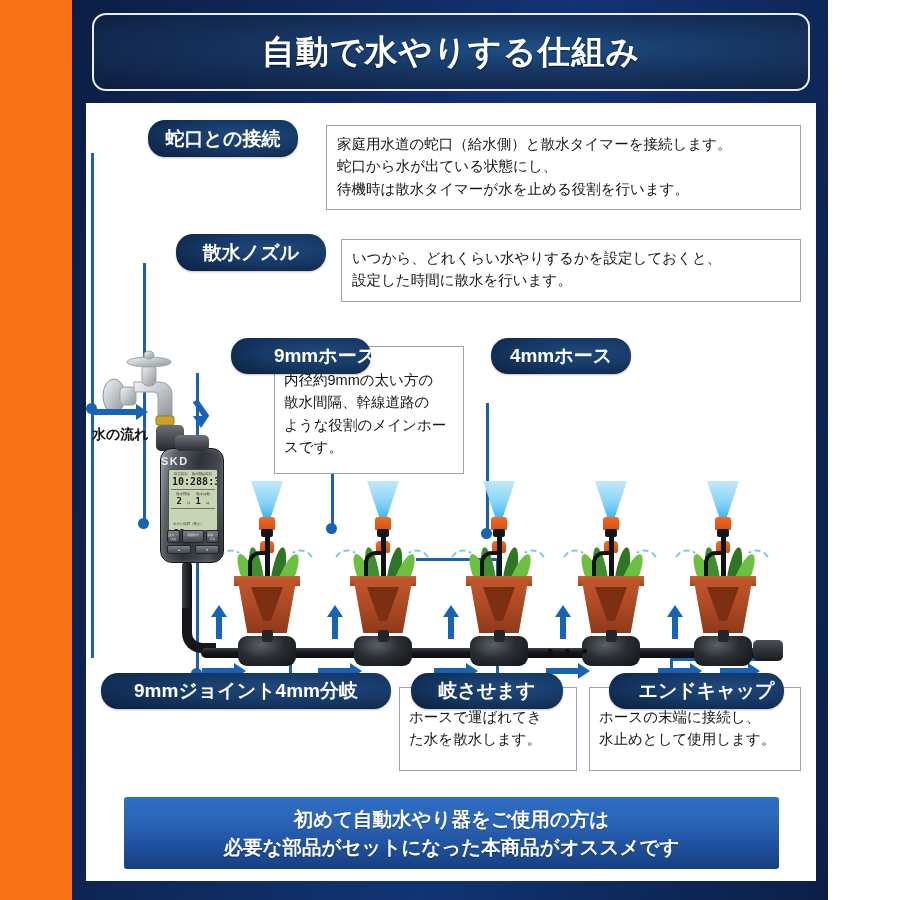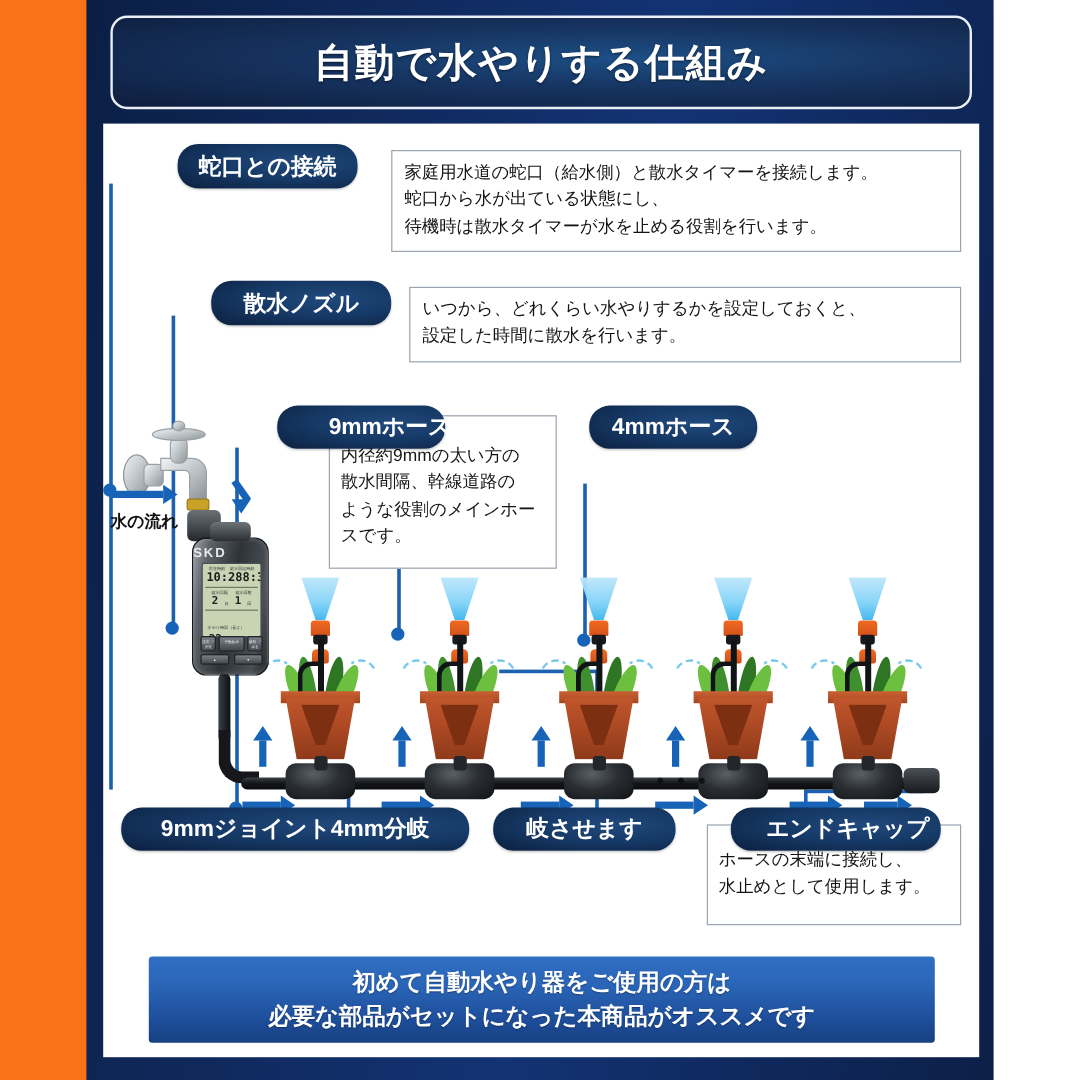--- a/index.html
+++ b/index.html
@@ -543,20 +543,24 @@
       <span>4mmホース</span>
     </div>
 
     <div class="pill" style="left:15px; top:570px; width:290px; height:36px; font-size:19px;">
       <span>9mmジョイント4mm分岐</span>
     </div>
 
     <div class="pill" style="left:325px; top:570px; width:152px; height:36px; font-size:19px;">
       <span>岐させます</span>
     </div>
+    <div class="tbox" style="left:313px; top:584px; width:178px; height:84px; padding:18px 9px 6px;">
+      <p>ホースで運ばれてき
+た水を散水します。</p>
+    </div>
 
     <div class="pill" style="left:523px; top:570px; width:175px; height:36px; font-size:19px;padding-left:20px;">
       <span>エンドキャップ</span>
     </div>
     <div class="tbox" style="left:503px; top:584px; width:212px; height:84px; padding:18px 9px 6px;">
       <p>ホースの末端に接続し、
 水止めとして使用します。</p>
     </div>
 
   </div>

